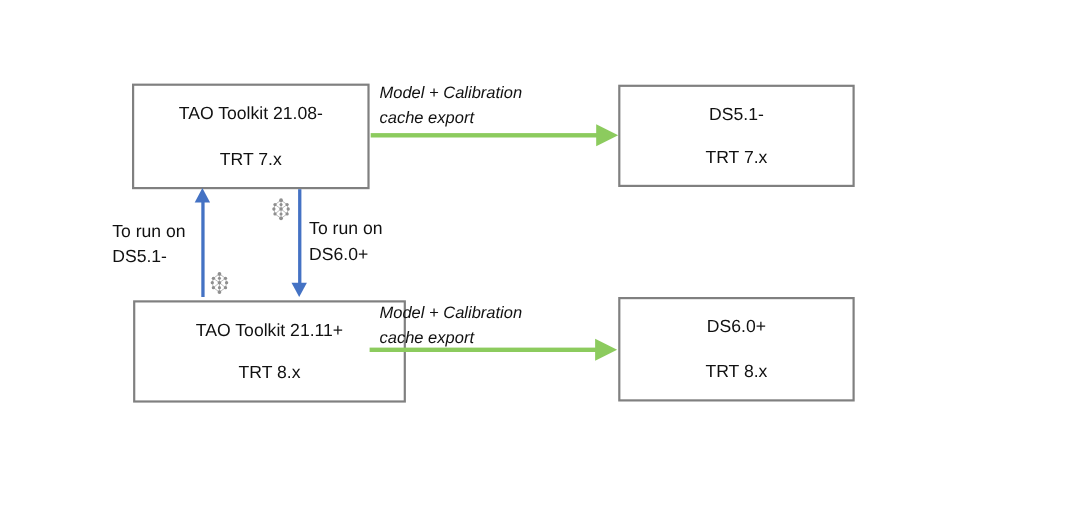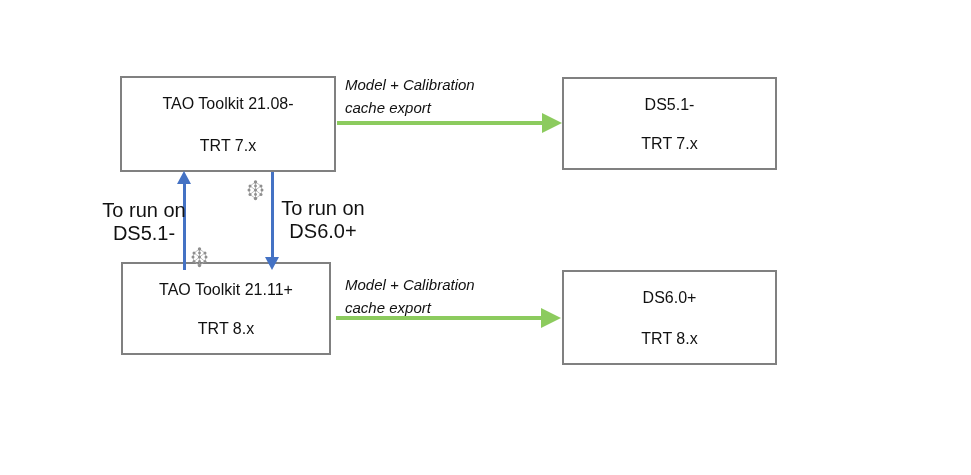--- a/index.html
+++ b/index.html
@@ -23,21 +23,21 @@
     border:2px solid var(--border);
     background:#ffffff;
     box-sizing:border-box;
     display:flex;flex-direction:column;justify-content:space-between;
     text-align:center;
     font-size:16px;
     padding:17px 4px 15px 4px;
   }
   #box-tao-2108{left:120px;top:76px;width:216px;height:96px;}
   #box-ds-51  {left:562px;top:77px;width:215px;height:93px;}
-  #box-tao-2111{left:121px;top:262px;width:210px;height:93px;}
+  #box-tao-2111{left:121px;top:273px;width:248px;height:93px;}
   #box-ds-60  {left:562px;top:270px;width:215px;height:95px;}
 
   .hline{position:absolute;height:4px;background:var(--green);}
   .hhead{position:absolute;width:0;height:0;
     border-top:10px solid transparent;border-bottom:10px solid transparent;
     border-left:20px solid var(--green);}
   #garrow1-line{left:337px;top:121px;width:206px;}
   #garrow1-head{left:542px;top:113px;}
   #garrow2-line{left:336px;top:316px;width:206px;}
   #garrow2-head{left:541px;top:308px;}
@@ -51,21 +51,21 @@
     border-left:7px solid transparent;border-right:7px solid transparent;
     border-bottom:13px solid var(--blue);}
   .vhead-down{position:absolute;width:0;height:0;
     border-left:7px solid transparent;border-right:7px solid transparent;
     border-top:13px solid var(--blue);}
   #barrow-up-line{left:183px;top:183px;height:87px;}
   #barrow-up-head{left:177px;top:171px;}
   #barrow-down-line{left:271px;top:172px;height:86px;}
   #barrow-down-head{left:265px;top:257px;}
 
-  .blabel{position:absolute;font-size:20px;line-height:23px;text-align:center;width:84px;}
+  .blabel{position:absolute;font-size:16px;line-height:23px;text-align:left;width:84px;}
   #blabel1{left:102px;top:199px;}
   #blabel2{left:281px;top:197px;}
 
   .net-icon{position:absolute;width:21px;height:22px;}
   #icon1{left:245px;top:179px;}
   #icon2{left:189px;top:246px;}
 </style>
 </head>
 <body>
 

